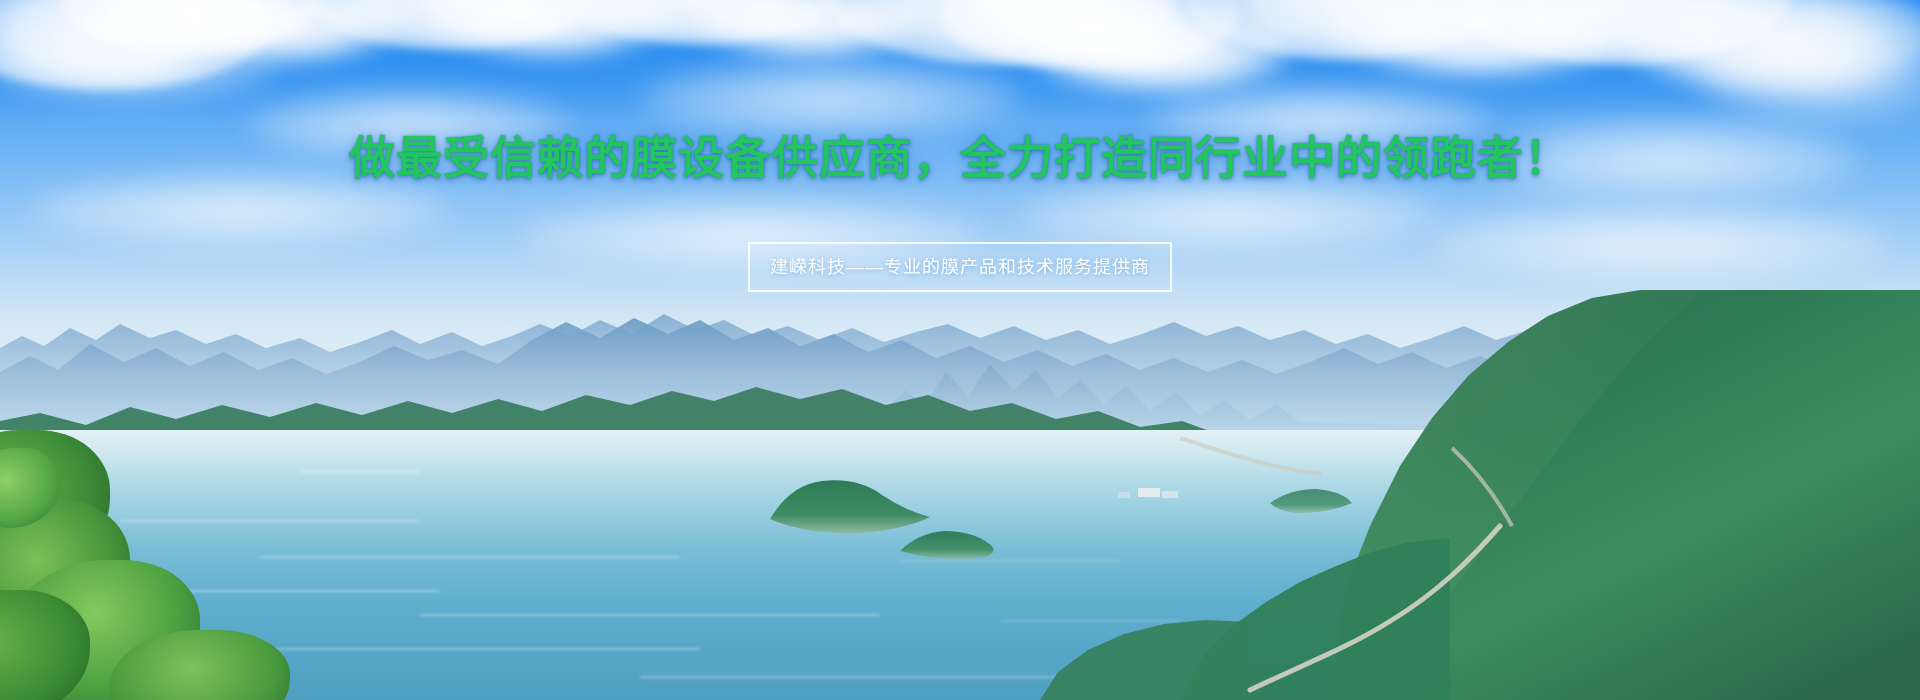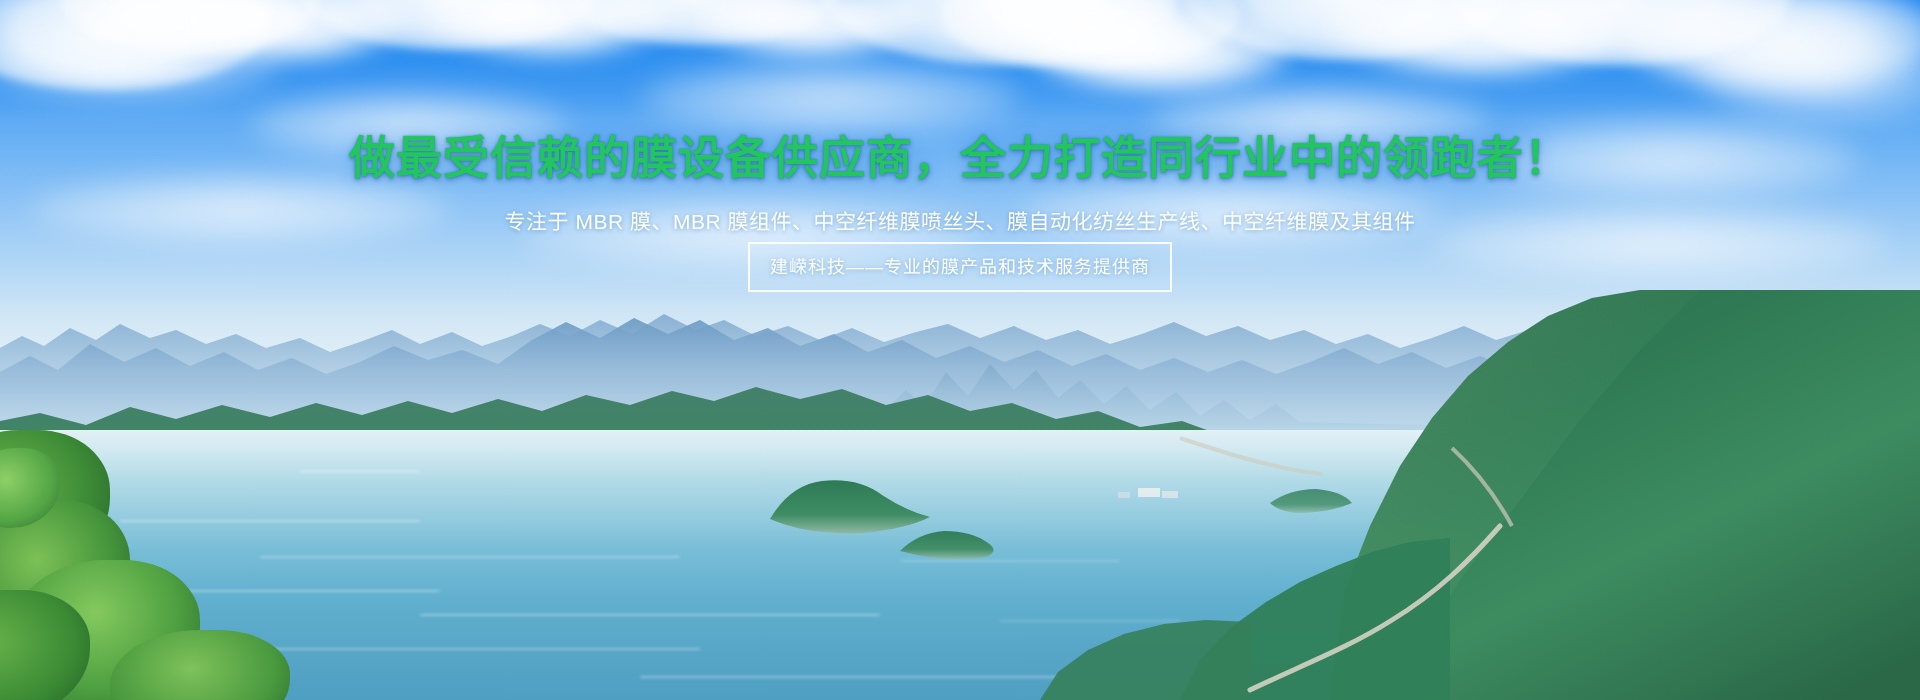--- a/index.html
+++ b/index.html
@@ -381,21 +381,20 @@
     <div class="leafblob" style="left:10px;top:560px;width:190px;height:150px;background:radial-gradient(ellipse at 45% 35%,#84c95e 0%,#4ea041 55%,#27662e 100%);"></div>
     <div class="leafblob" style="left:-80px;top:590px;width:170px;height:130px;background:radial-gradient(ellipse at 40% 40%,#68b24b 0%,#3a8a34 60%,#1c5525 100%);"></div>
     <div class="leafblob" style="left:110px;top:630px;width:180px;height:110px;background:radial-gradient(ellipse at 45% 35%,#7ec25a 0%,#49993e 60%,#24602b 100%);"></div>
     <div class="leafblob" style="left:-30px;top:448px;width:90px;height:80px;background:radial-gradient(ellipse at 40% 40%,#8ed066 0%,#53a545 60%,#2a6a31 100%);"></div>
   </div>
 
   <div class="overlay">
 
     <h1 class="headline">做最受信赖的膜设备供应商，全力打造同行业中的领跑者！</h1>
 
-    <p class="subtitle">专注于 MBR 膜、MBR 膜组件、中空纤维膜喷丝头、膜自动化纺丝生产线、中空纤维膜及其组件</p>
 
     <div class="tagbox-wrap">
       <div class="tagbox">建嵘科技——专业的膜产品和技术服务提供商</div>
     </div>
 
   </div>
 
 </div>
 
 </body></html>

